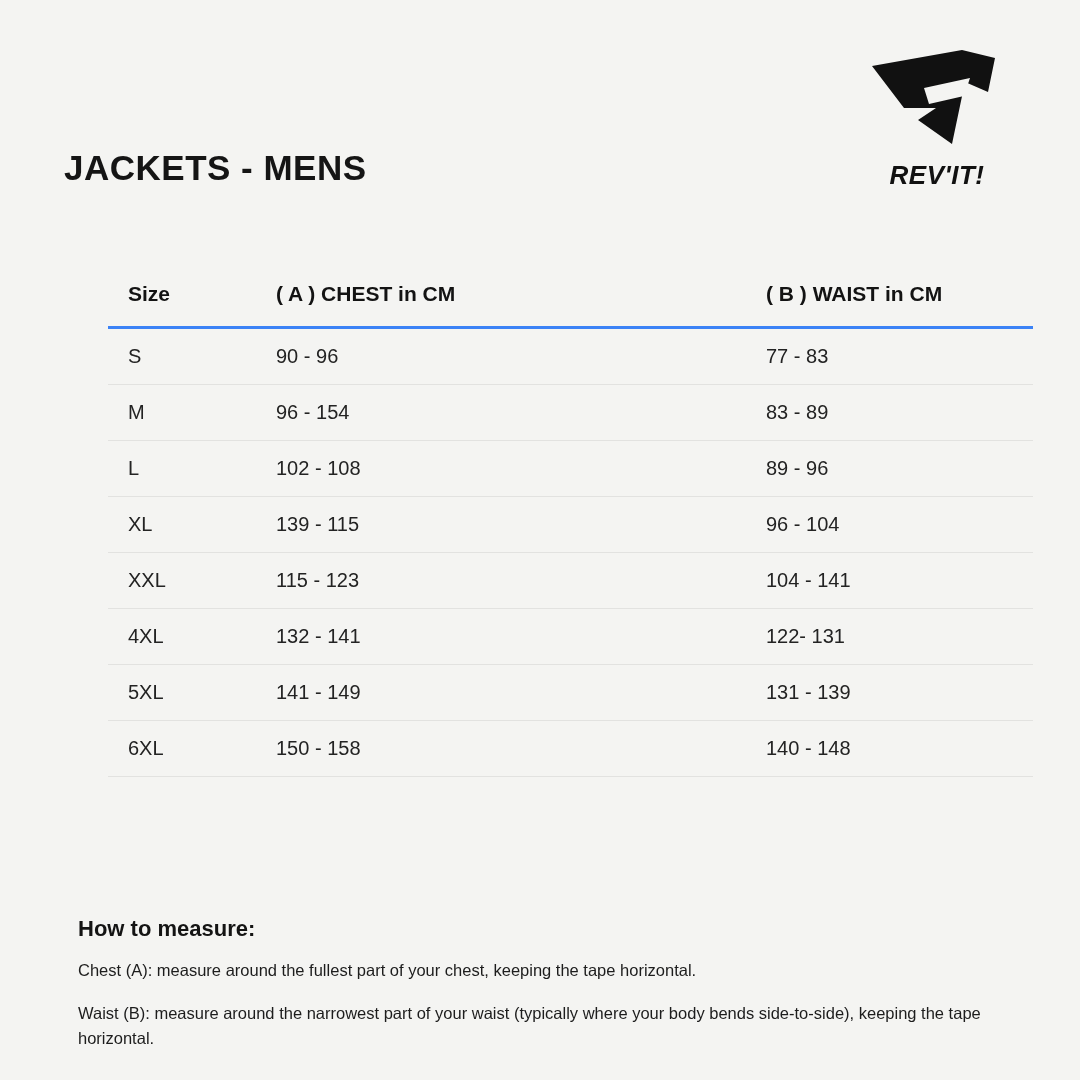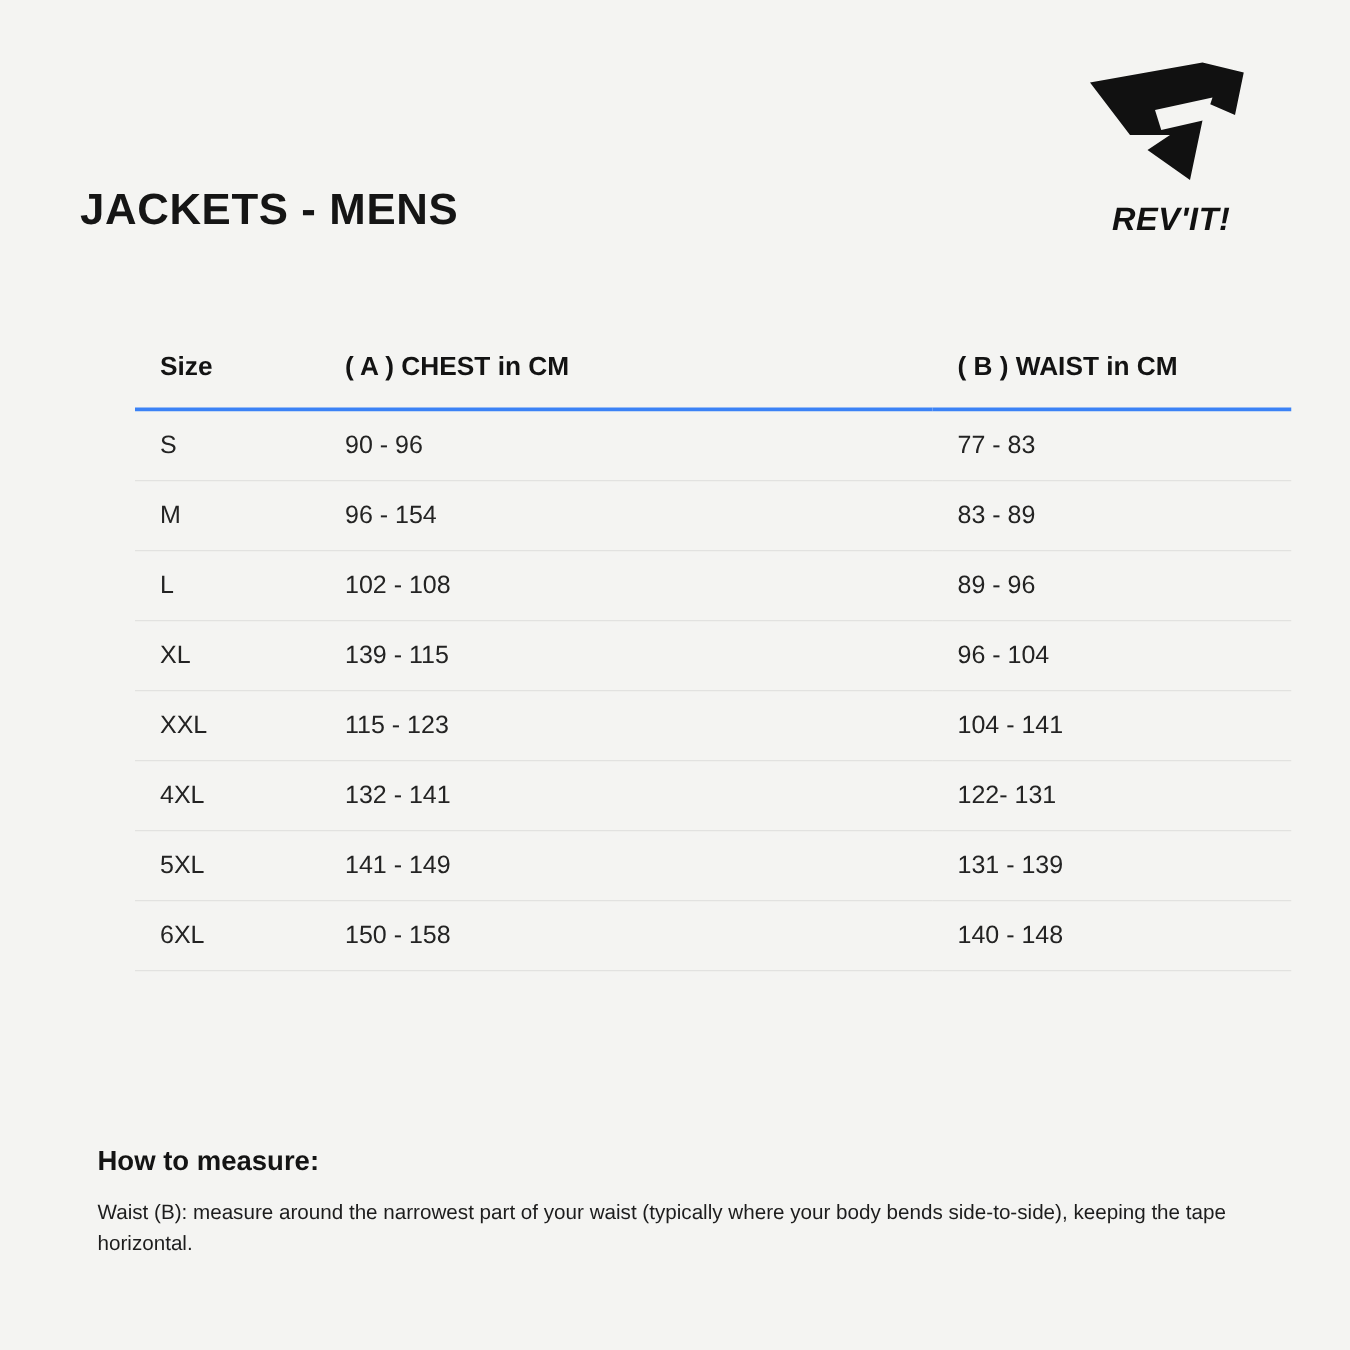--- a/index.html
+++ b/index.html
@@ -194,16 +194,17 @@
       <tr>
         <td>6XL</td>
         <td>150 - 158</td>
         <td>140 - 148</td>
       </tr>
     </tbody>
   </table>
 
   <div class="howto">
     <div class="howto-title">How to measure:</div>
+    <p class="howto-line">Chest (A): measure around the fullest part of your chest, keeping the tape horizontal.</p>
     <p class="howto-line">Waist (B): measure around the narrowest part of your waist (typically where your body bends side-to-side), keeping the tape horizontal.</p>
   </div>
 
 </div>
 
 </body></html>

